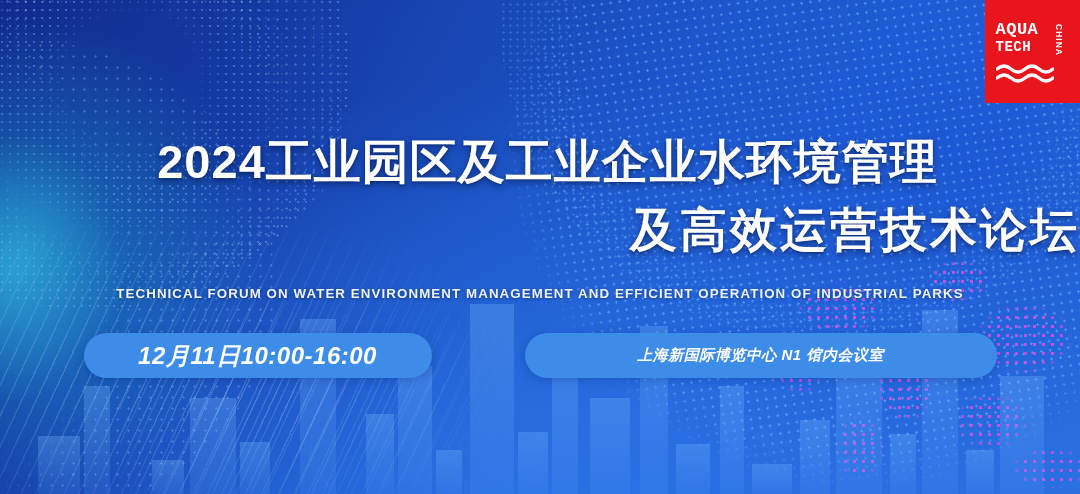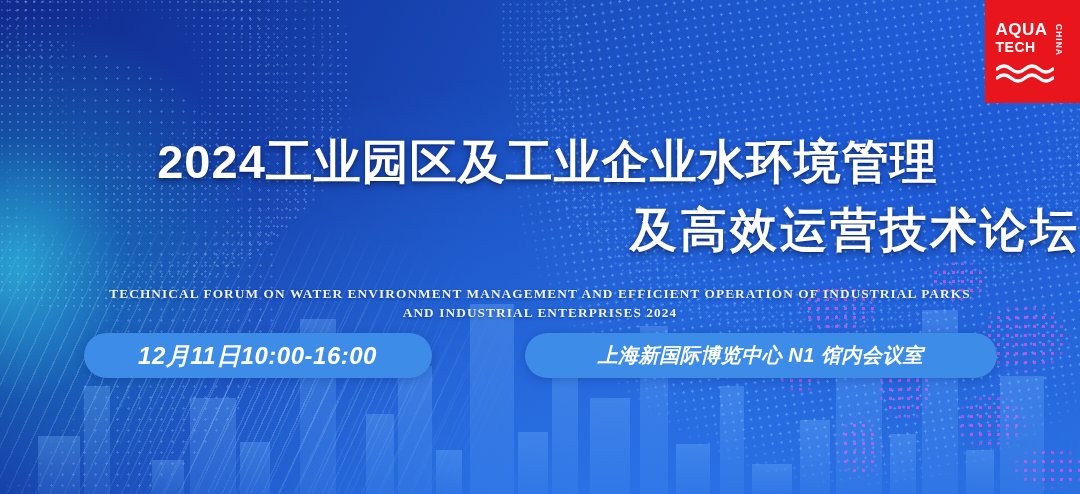--- a/index.html
+++ b/index.html
@@ -131,21 +131,21 @@
 
   
   .logo-block{
     position:absolute; right:0; top:0; width:95px; height:103px;
     background:#e8151c;
     display:flex; align-items:center; justify-content:center;
   }
   .logo-inner{ position:relative; width:78px; height:66px; }
   .logo-word{
     color:#fff; font-weight:700; letter-spacing:.5px; line-height:1;
-    font-family:Liberation Sans, sans-serif;
+    font-family:Liberation Mono, monospace;
   }
   .logo-aqua{ position:absolute; left:2px; top:2px; font-size:17px; }
   .logo-tech{ position:absolute; left:2px; top:21px; font-size:14px; }
   .logo-china{
     position:absolute; right:-3px; top:16px;
     font-size:8.5px; font-weight:700; color:#fff;
     transform:rotate(90deg); transform-origin:center;
     letter-spacing:1px;
   }
   .logo-wave{ position:absolute; left:2px; top:44px; width:58px; height:20px; }
@@ -164,40 +164,39 @@
   }
   .title .ln{ display:block;padding-left:15px; }
   .title .ln2{ letter-spacing:3px;text-align:right; }
 
   .subtitle{
     position:absolute; left:0; right:0; top:284px;
     text-align:center; color:#eef4ff;
     font-size:13.3px; font-weight:700; line-height:19px;
     letter-spacing:1.1px;
     text-shadow:0 1px 3px rgba(5,20,70,.5);
-    font-family:Liberation Serif, serif;
   }
   .subtitle .sl{ display:block; }
 
   .pills{
     position:absolute; left:0; right:0; top:333px;
     display:flex; justify-content:center; align-items:center; gap:93px;
   }
   .pill{
     background:#3d8ce8;
     border-radius:24px;
     height:45px;
     display:flex; align-items:center; justify-content:center;
     color:#fff; font-weight:700; font-style:italic;
     font-size:24px; letter-spacing:.5px;
     box-shadow:0 2px 10px rgba(10,35,110,.28);
     white-space:nowrap;
   }
   .pill-date{ width:348px;text-align:center; }
-  .pill-venue{ width:472px; font-size:20px; }
+  .pill-venue{ width:472px; font-size:15px; }
 </style>
 </head>
 <body>
 
 <div class="banner">
 
   <div class="layer">
     <div class="globe"></div>
     <div class="globe2"></div>
     <div class="vortex"></div>
@@ -249,21 +248,20 @@
 
   <div class="content">
 
     <div class="title">
       <span class="ln ln1">2024工业园区及工业企业水环境管理</span>
       <span class="ln ln2">及高效运营技术论坛</span>
     </div>
 
     <div class="subtitle">
       <span class="sl">TECHNICAL FORUM ON WATER ENVIRONMENT MANAGEMENT AND EFFICIENT OPERATION OF INDUSTRIAL PARKS</span>
-      <span class="sl">AND INDUSTRIAL ENTERPRISES 2024</span>
     </div>
 
     <div class="pills">
       <div class="pill pill-date">12月11日10:00-16:00</div>
       <div class="pill pill-venue">上海新国际博览中心 N1 馆内会议室</div>
     </div>
 
   </div>
 </div>
 

